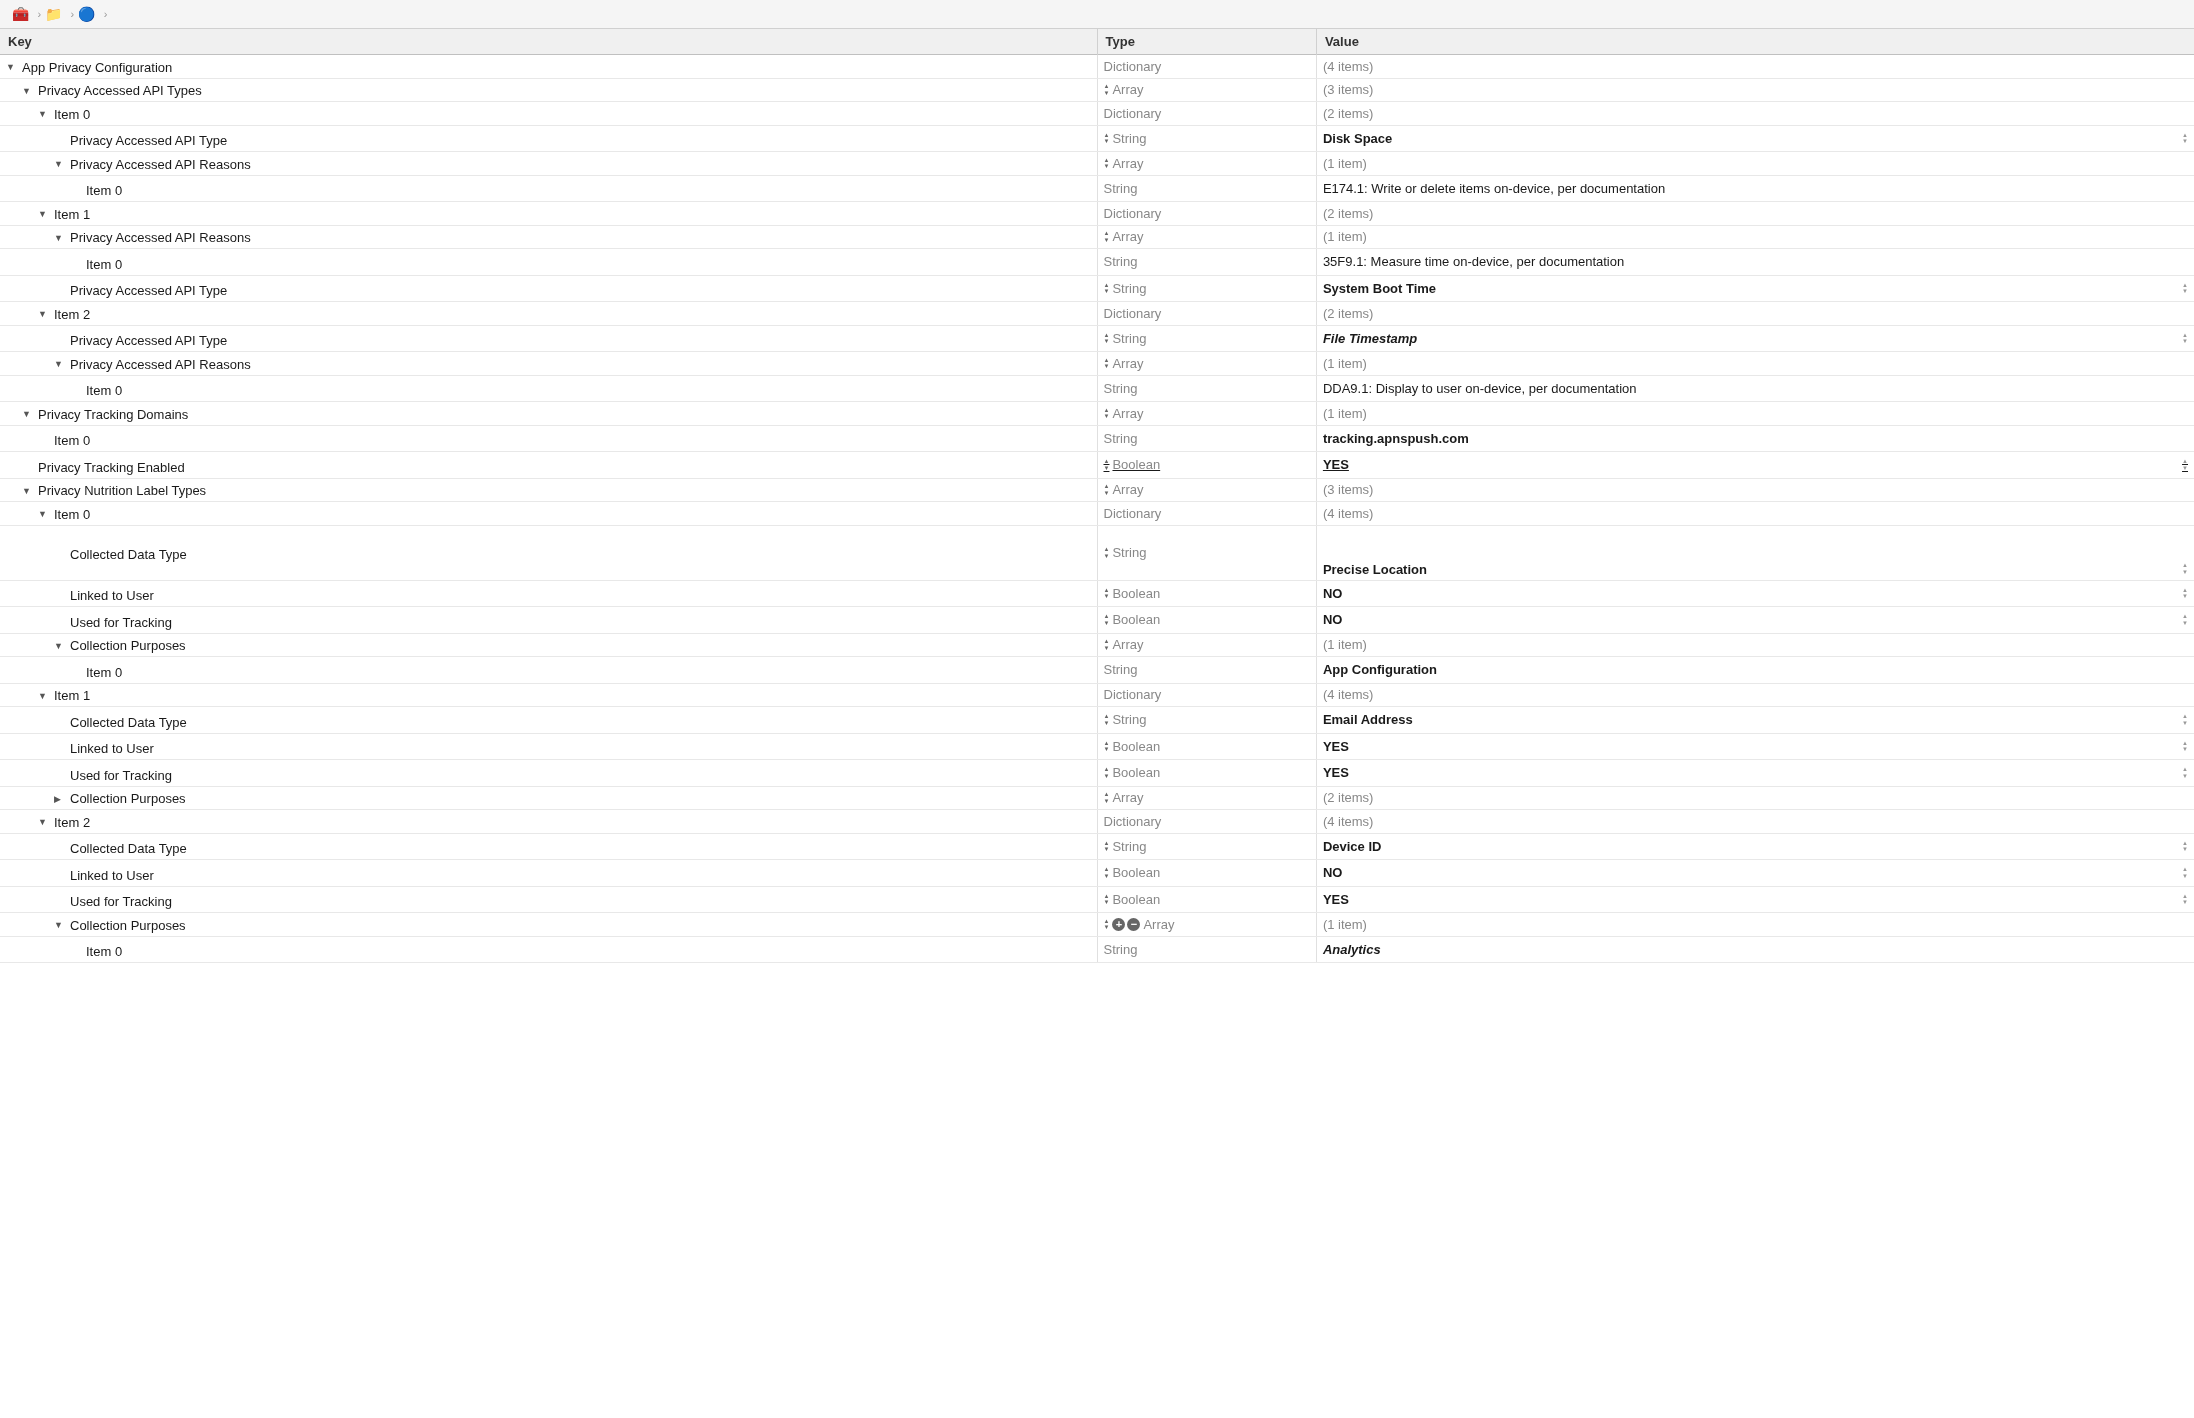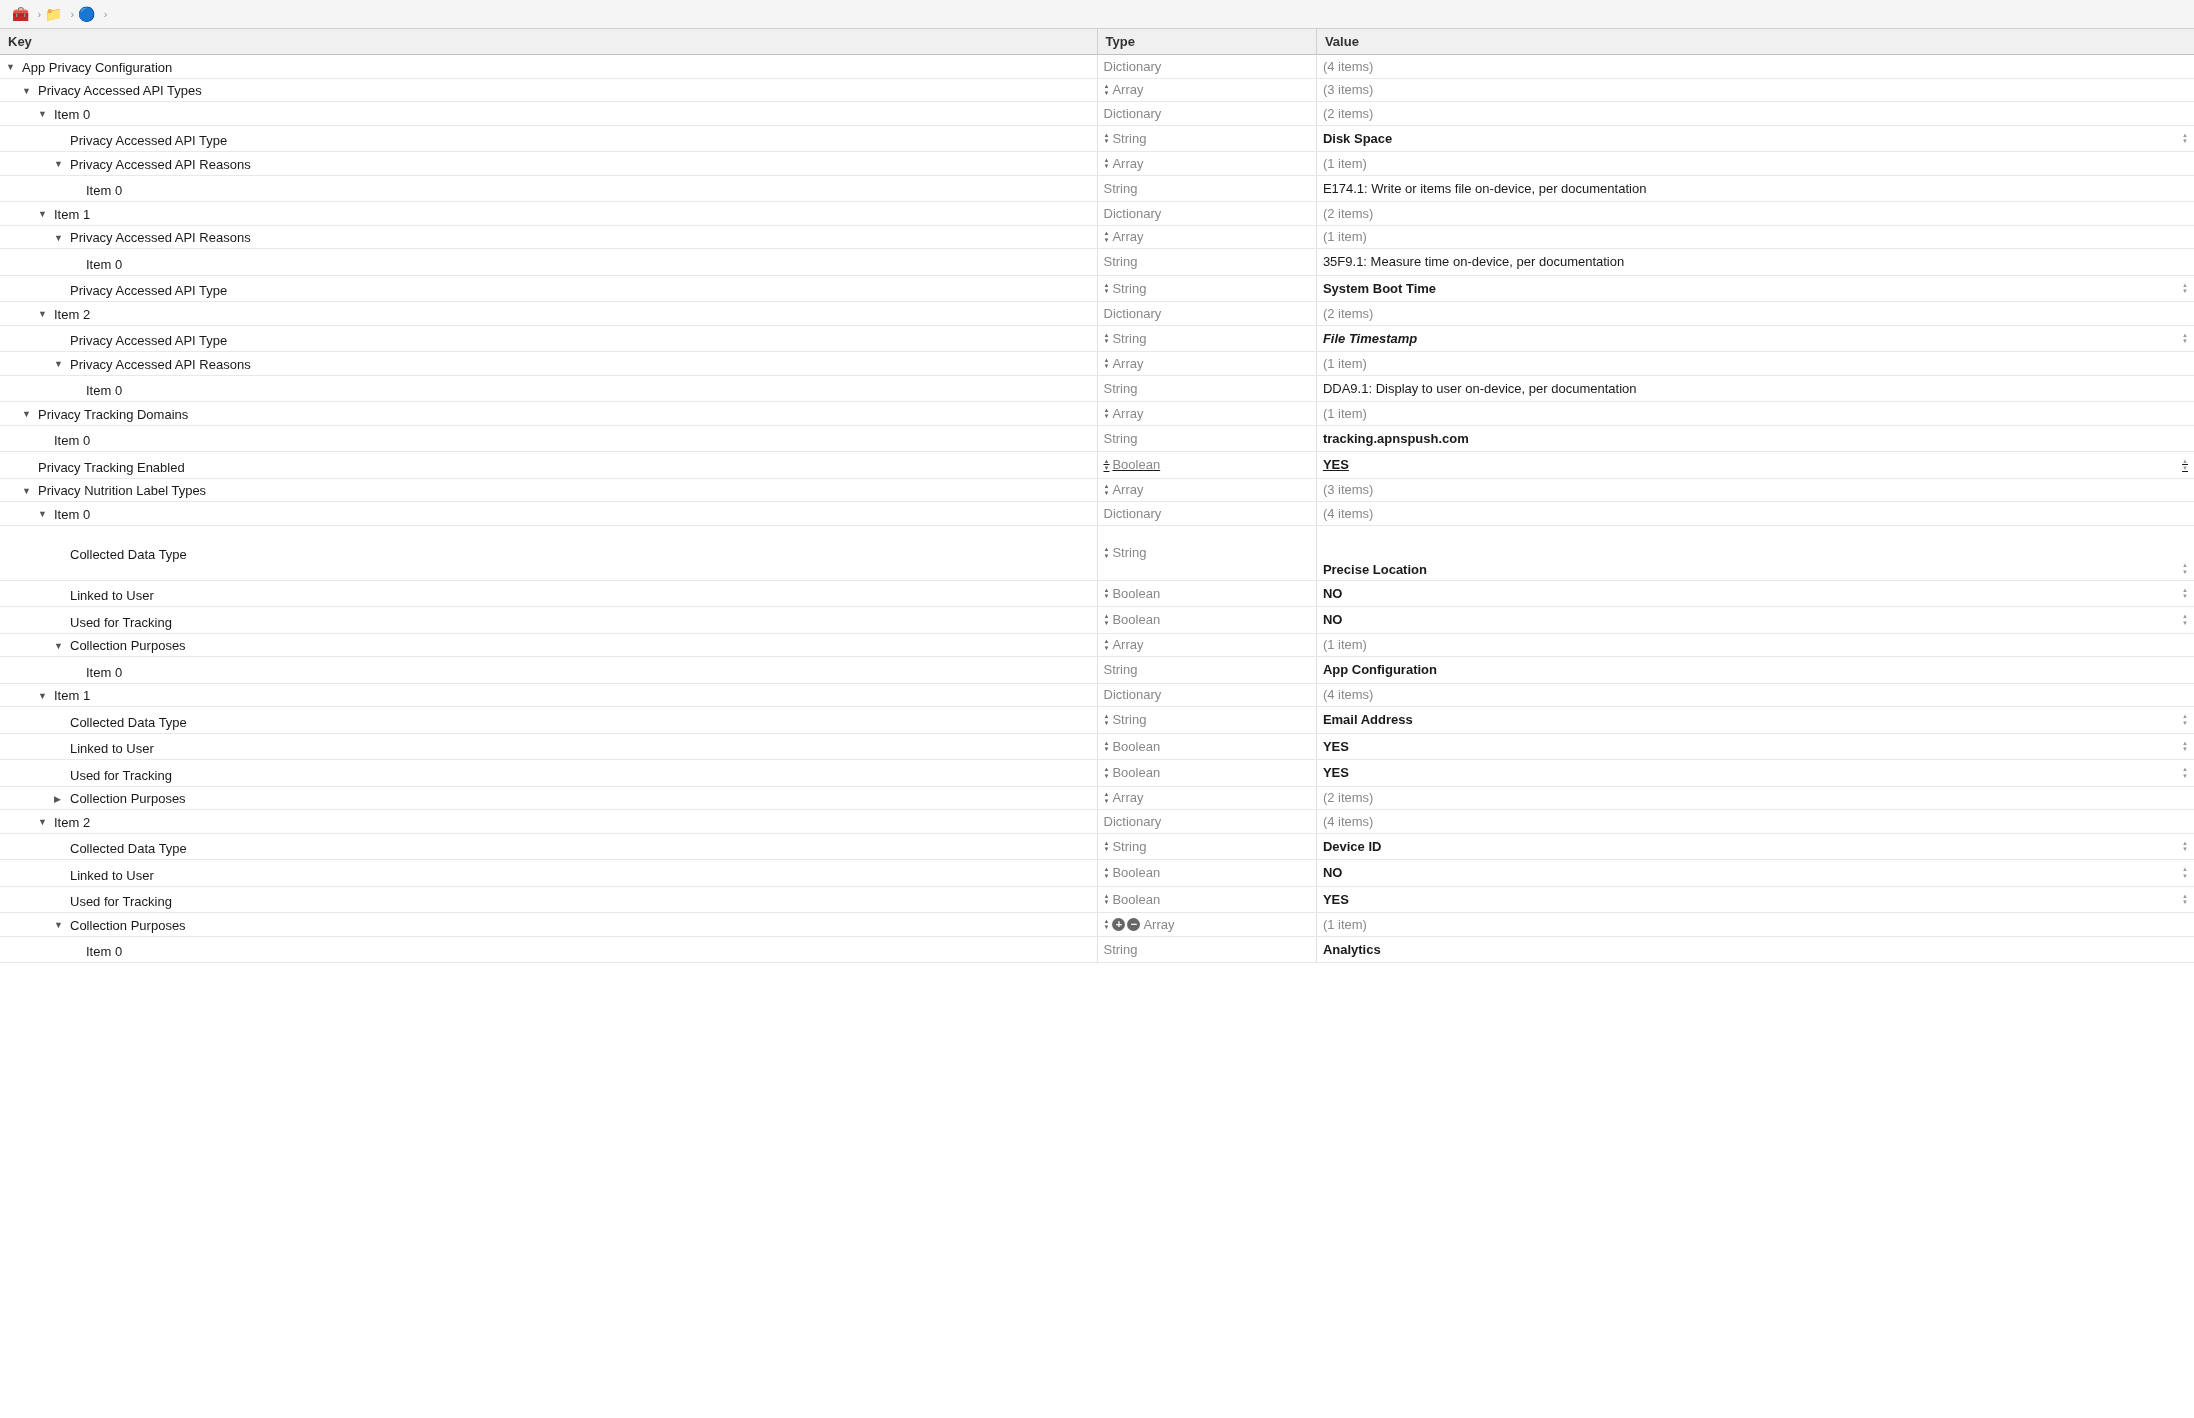--- a/index.html
+++ b/index.html
@@ -234,21 +234,21 @@
             <span style="min-width: 14px; display: inline-block;"></span>
             <span>Item 0</span>
           </span></td>
         <td class="col-type">
           <div style="display: flex; align-items: center; gap: 3px;">
             <span style="color: rgb(136, 136, 136);">String</span>
           </div>
         </td>
         <td class="col-value" style="display: table-cell; align-items: center; justify-content: space-between;">
           <div style="display: flex; align-items: center; width: 100%; justify-content: space-between;">
-            <span>E174.1: Write or items file on-device, per documentation</span>
+            <span>E174.1: Write or delete items on-device, per documentation</span>
           </div>
         </td>
       </tr>
       <tr style="border-bottom: 1px solid rgb(232, 232, 232);">
         <td class="col-key" style="padding-left: 38px;"><span style="display: inline-flex; align-items: center; gap: 2px;">
             <span class="disclosure" style="font-size: 9px; color: rgb(85, 85, 85); min-width: 12px;">▼</span>
             <span>Item 1</span>
           </span></td>
         <td class="col-type">
           <div style="display: flex; align-items: center; gap: 3px;">
@@ -733,18 +733,18 @@
             <span style="min-width: 14px; display: inline-block;"></span>
             <span>Item 0</span>
           </span></td>
         <td class="col-type">
           <div style="display: flex; align-items: center; gap: 3px;">
             <span style="color: rgb(136, 136, 136);">String</span>
           </div>
         </td>
         <td class="col-value" style="display: table-cell; align-items: center; justify-content: space-between;">
           <div style="display: flex; align-items: center; width: 100%; justify-content: space-between;">
-            <span style="font-weight: 600;">Analytics</span>
+            <span style="font-weight: 600; font-style: italic;">Analytics</span>
           </div>
         </td>
       </tr>
     </tbody>
 </table>
 
 </body></html>

